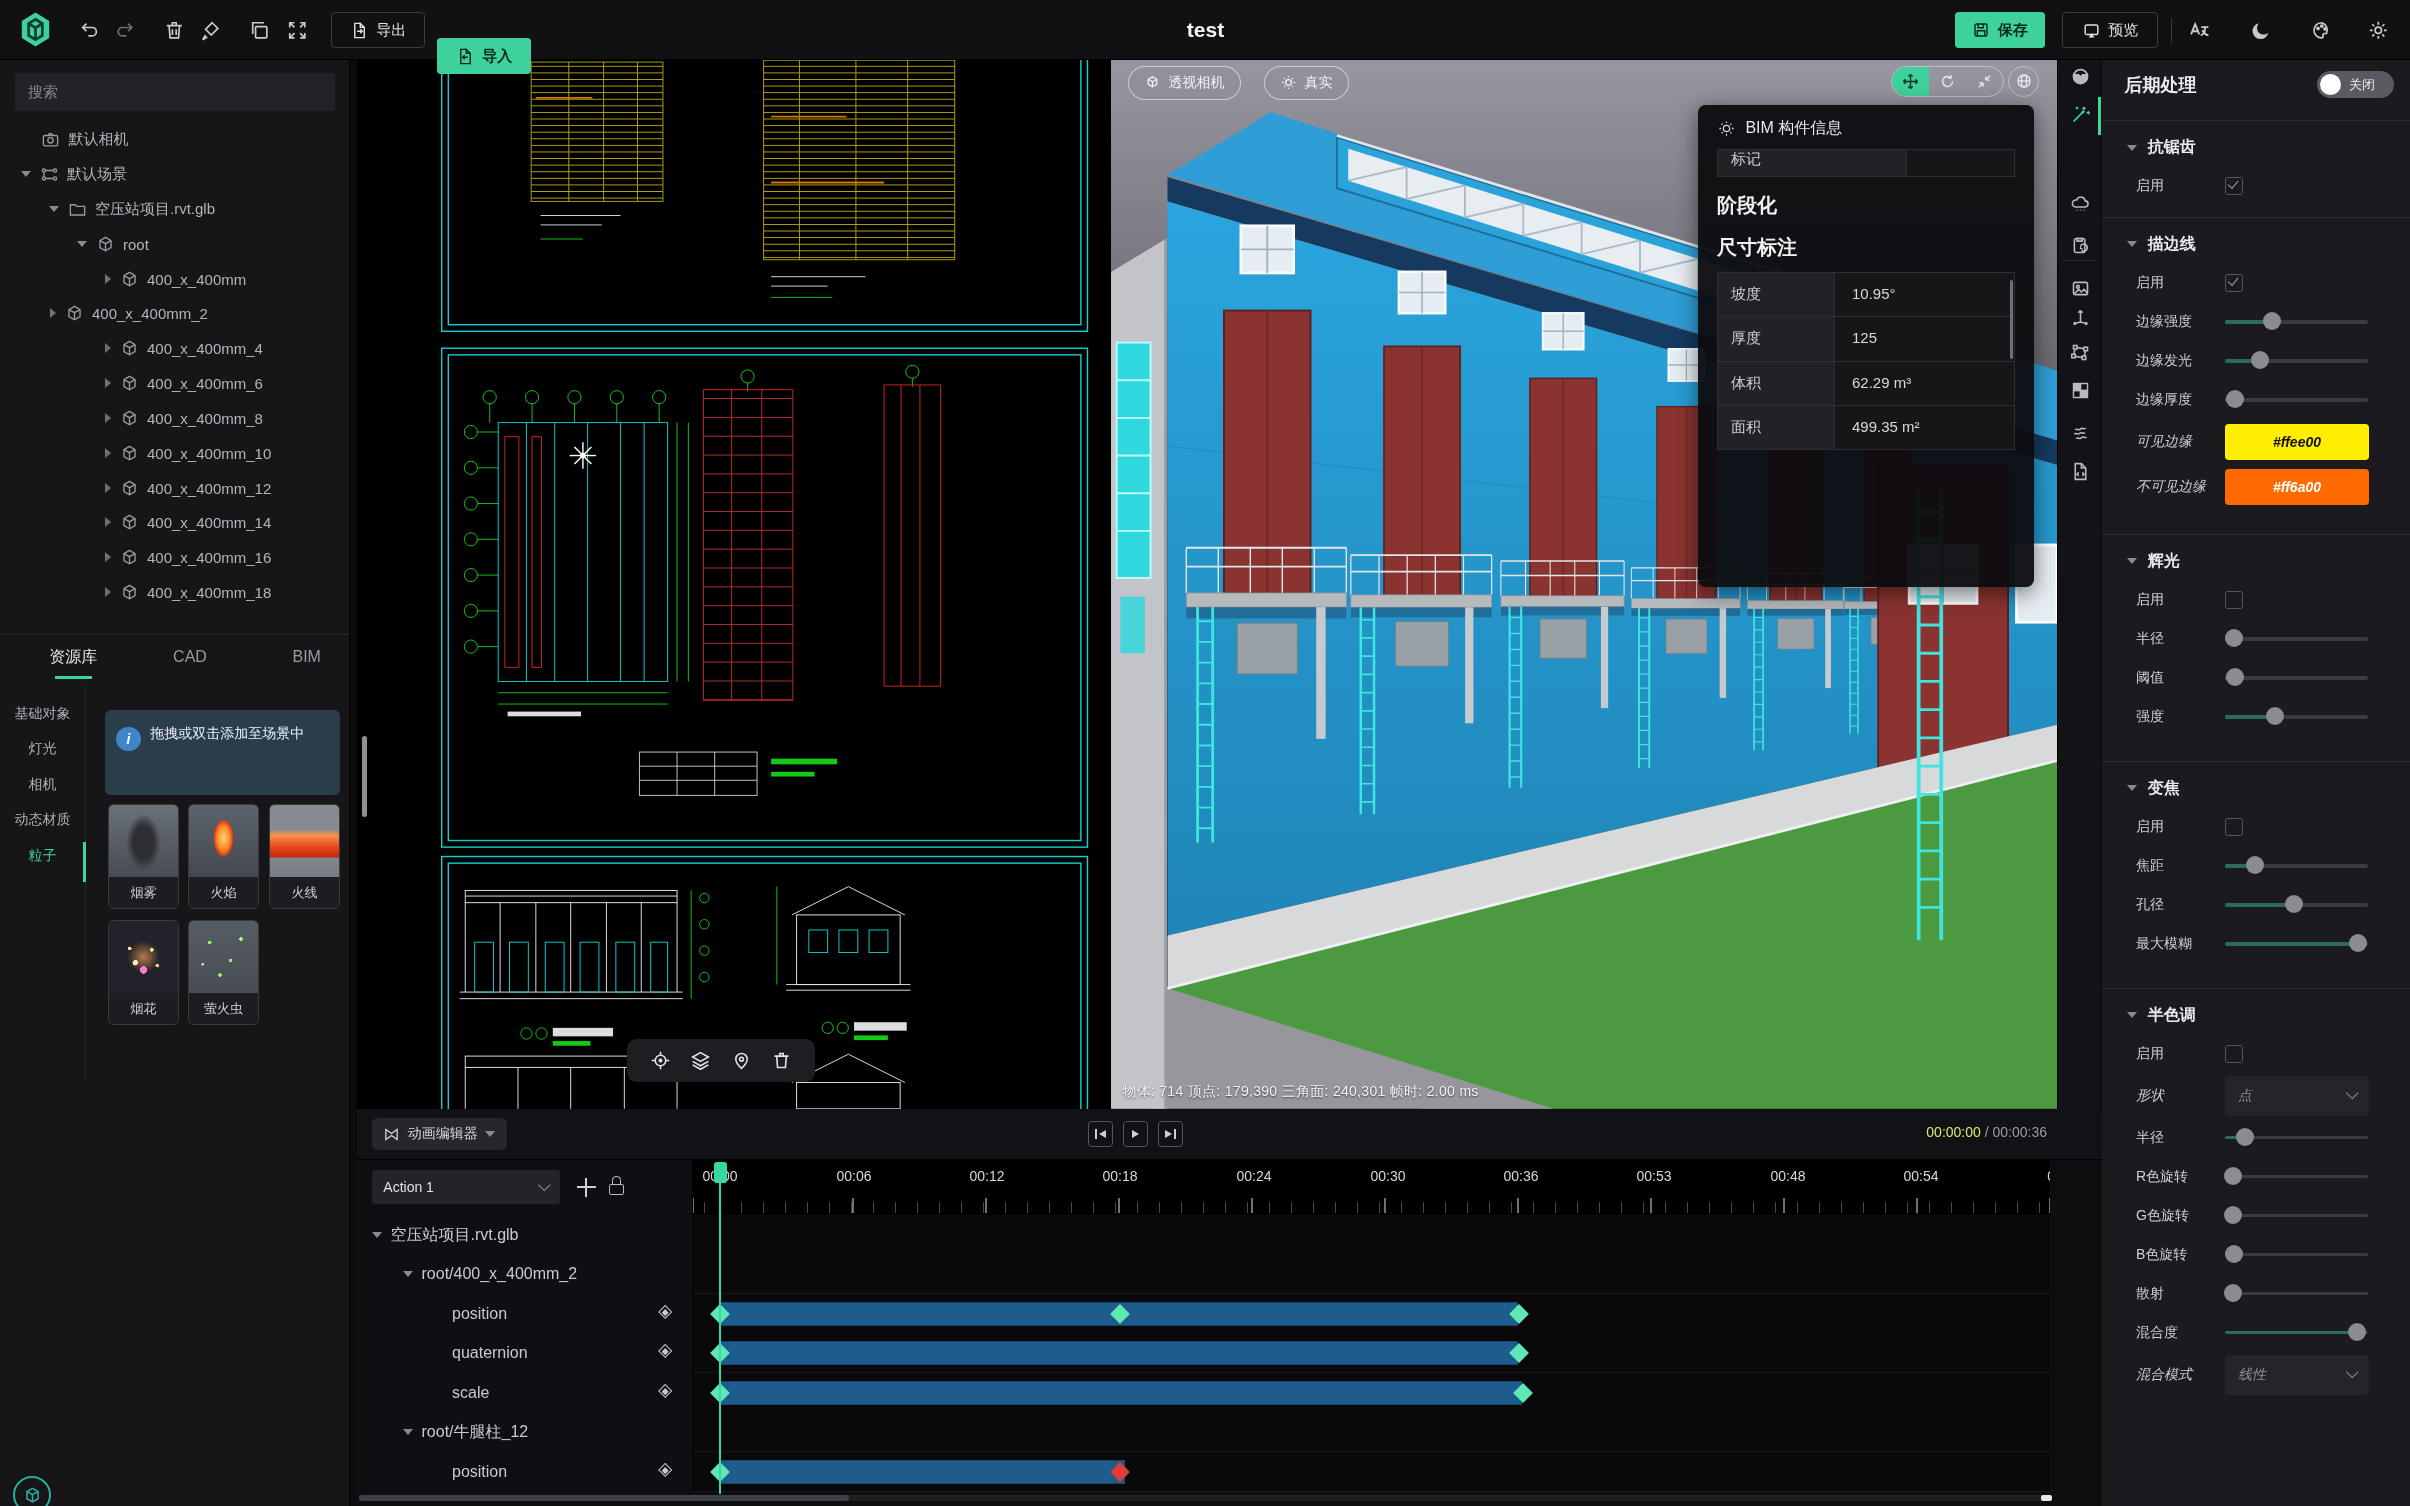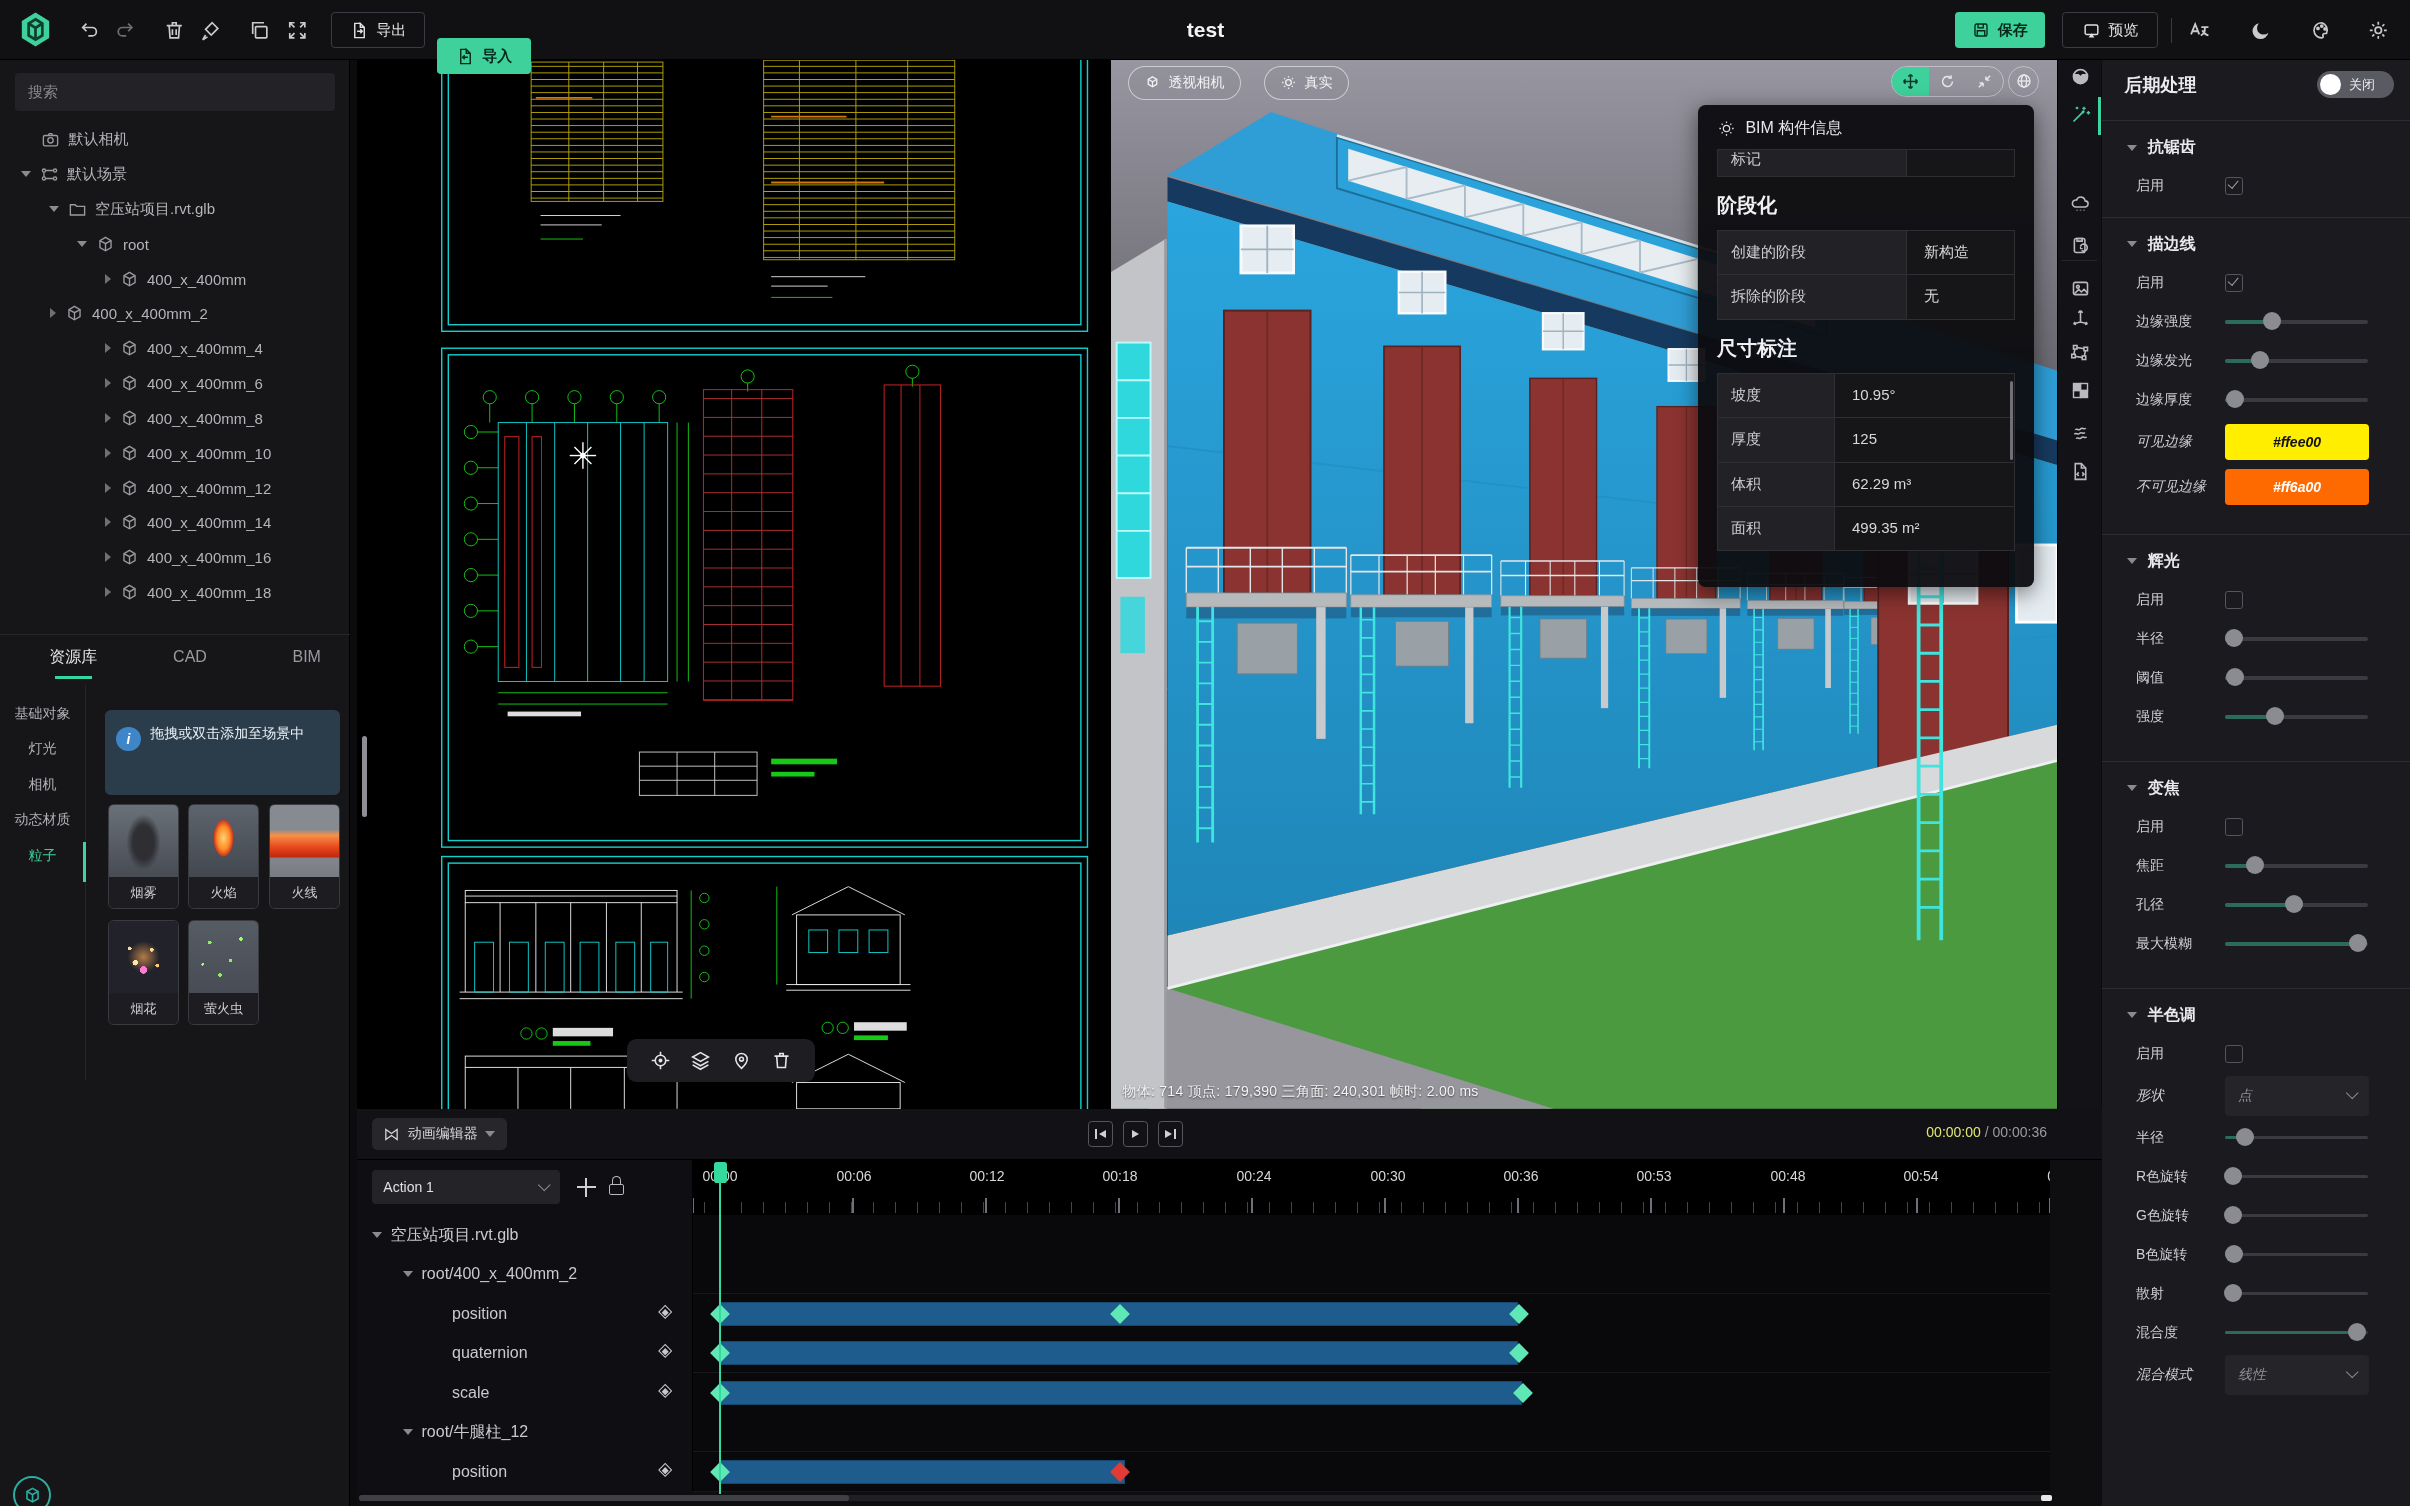--- a/index.html
+++ b/index.html
@@ -762,30 +762,20 @@
               <path d="M12 3v2M12 19v2M3 12h2M19 12h2M5.8 5.8l1.4 1.4M16.8 16.8l1.4 1.4M18.2 5.8l-1.4 1.4M7.2 16.8l-1.4 1.4"></path>
             </svg>
           </span>
           <span>BIM 构件信息</span>
         </h2>
       <div class="bclip">
         <div class="bk" style="position:relative;top:-11.3px;">标记</div>
         <div class="bv"></div>
       </div>
       <div class="bh">阶段化</div>
-      <div class="btable">
-        <div class="brow">
-            <div class="bk">创建的阶段</div>
-            <div class="bv">新构造</div>
-          </div>
-        <div class="brow">
-            <div class="bk">拆除的阶段</div>
-            <div class="bv">无</div>
-          </div>
-      </div>
       <div class="bh">尺寸标注</div>
       <div class="btable dims">
         <div class="brow">
             <div class="bk">坡度</div>
             <div class="bv">10.95°</div>
           </div>
         <div class="brow">
             <div class="bk">厚度</div>
             <div class="bv">125</div>
           </div>

